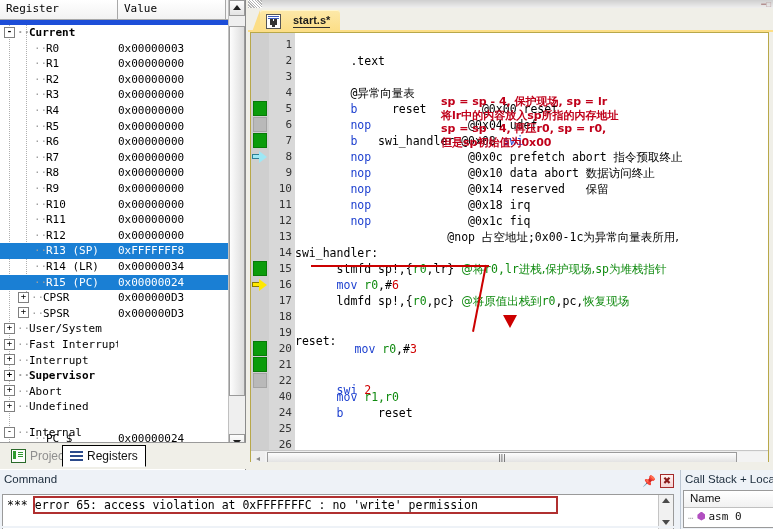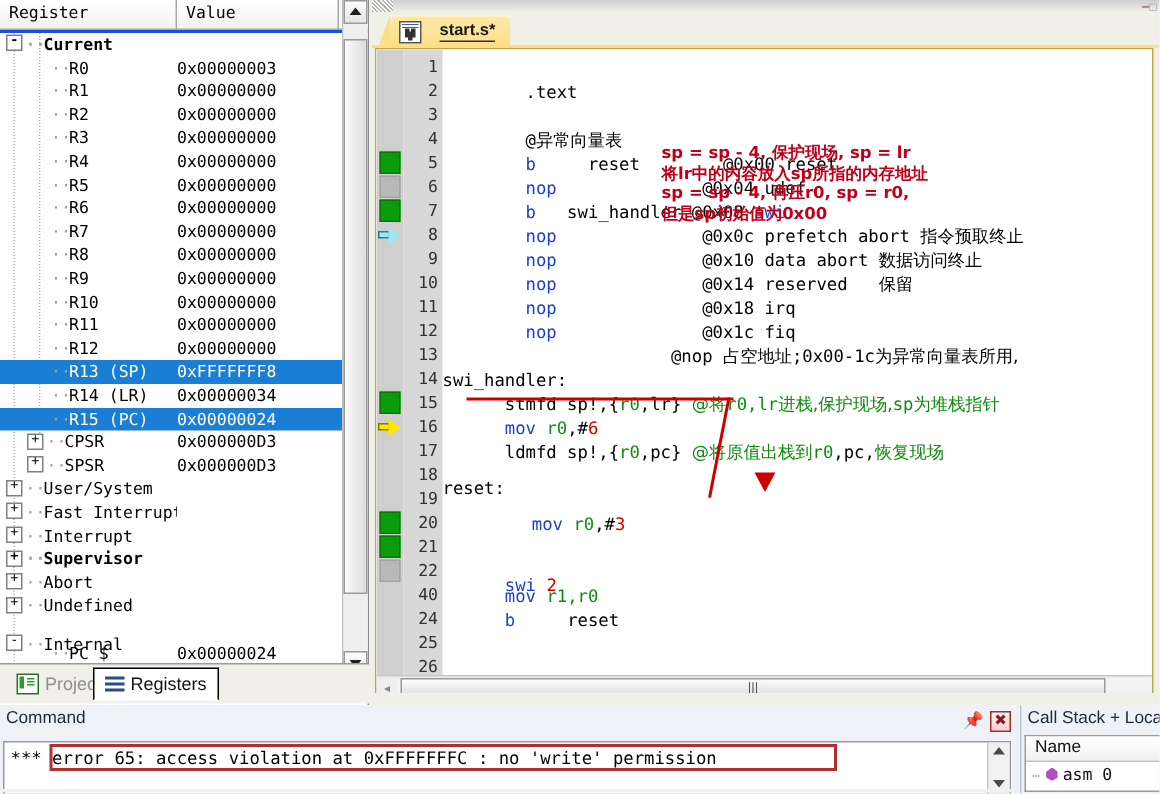--- a/index.html
+++ b/index.html
@@ -8,21 +8,21 @@
     background:#f0efe8;
     font-family:"Liberation Sans", sans-serif;
     font-size:11px;
     -webkit-font-smoothing:none;
   }
   #app{position:relative;width:773px;height:529px;}
 
   
   #reg-panel{position:absolute;left:0;top:0;width:246px;height:470px;background:#ffffff;
              border-right:1px solid #8b8b8b;box-sizing:border-box;}
-  .reg-header{display:flex;height:20px;background:#ffffff;border-bottom:2px solid #1d4ed8;}
+  .reg-header{display:flex;height:20px;background:#ffffff;border-bottom:5px solid #1d4ed8;}
   .reg-header .hcell{
      border:1px solid #a8a8a8;border-top:none;border-left:none;
      background:linear-gradient(#ffffff,#f2f2f2);
      font-family:"DejaVu Sans Mono","Liberation Mono",monospace;font-size:11px;
      color:#000;padding:2px 0 0 6px;box-sizing:border-box;height:20px;}
   .hcell.c1{width:118px;}
   .hcell.c2{width:108px;}
   .hdr-spacer{flex:1;background:#f5f5f5;border-bottom:1px solid #a8a8a8;}
   .reg-body{position:relative;height:430px;overflow:hidden;background:#fff;}
   .reg-row{display:flex;height:15.6px;line-height:15.6px;white-space:nowrap;
@@ -427,21 +427,21 @@
             <div class="cline" style="top: 132px;"><span class="kw">        nop</span><span class="">              </span><span class="">@0x10 data abort </span><span class="cn">数据访问终止</span></div>
             <div class="cline" style="top: 148px;"><span class="kw">        nop</span><span class="">              </span><span class="">@0x14 reserved   </span><span class="cn">保留</span></div>
             <div class="cline" style="top: 164px;"><span class="kw">        nop</span><span class="">              </span><span class="">@0x18 irq</span></div>
             <div class="cline" style="top: 180px;"><span class="kw">        nop</span><span class="">              </span><span class="">@0x1c fiq</span></div>
             <div class="cline" style="top: 196px;"><span class="">                      @nop </span><span class="cn">占空地址</span><span class="">;0x00-1c</span><span class="cn">为异常向量表所用,</span></div>
             <div class="cline" style="top: 212px;"><span class="">swi_handler:</span></div>
             <div class="cline" style="top: 228px;"><span class="">      stmfd sp!,{</span><span class="cm">r0</span><span class="">,lr} </span><span class="cn-g">@将</span><span class="cm">r0</span><span class="cm">,lr</span><span class="cn-g">进栈,保护现场,</span><span class="cm">sp</span><span class="cn-g">为堆栈指针</span></div>
             <div class="cline" style="top: 244px;"><span class="kw">      mov </span><span class="cm">r0</span><span class="">,#</span><span class="num">6</span></div>
             <div class="cline" style="top: 260px;"><span class="">      ldmfd sp!,{</span><span class="cm">r0</span><span class="">,pc} </span><span class="cn-g">@将原值出栈到</span><span class="cm">r0</span><span class="">,pc,</span><span class="cn-g">恢复现场</span></div>
             <div class="cline" style="top: 276px;"></div>
-            <div class="cline" style="top: 284px; text-align: right;"><span class="">reset:</span></div>
+            <div class="cline" style="top: 300px; text-align: right;"><span class="">reset:</span></div>
             <div class="cline" style="top: 308px; padding-left: 18px;"><span class="kw">      mov </span><span class="cm">r0</span><span class="">,#</span><span class="num">3</span></div>
             <div class="cline" style="top: 324px; margin-top: 25px;"><span class="kw">      swi </span><span class="num">2</span></div>
             <div class="cline" style="top: 340px;"></div>
             <div class="cline" style="top: 356px;"><span class="kw">      mov </span><span class="cm">r1,r0</span></div>
             <div class="cline" style="top: 372px;"><span class="kw">      b</span><span class="">     reset</span></div>
             <div class="cline" style="top: 388px;"></div>
             <div class="cline" style="top: 404px;"></div>
           </div>
 
         <div id="annot">

